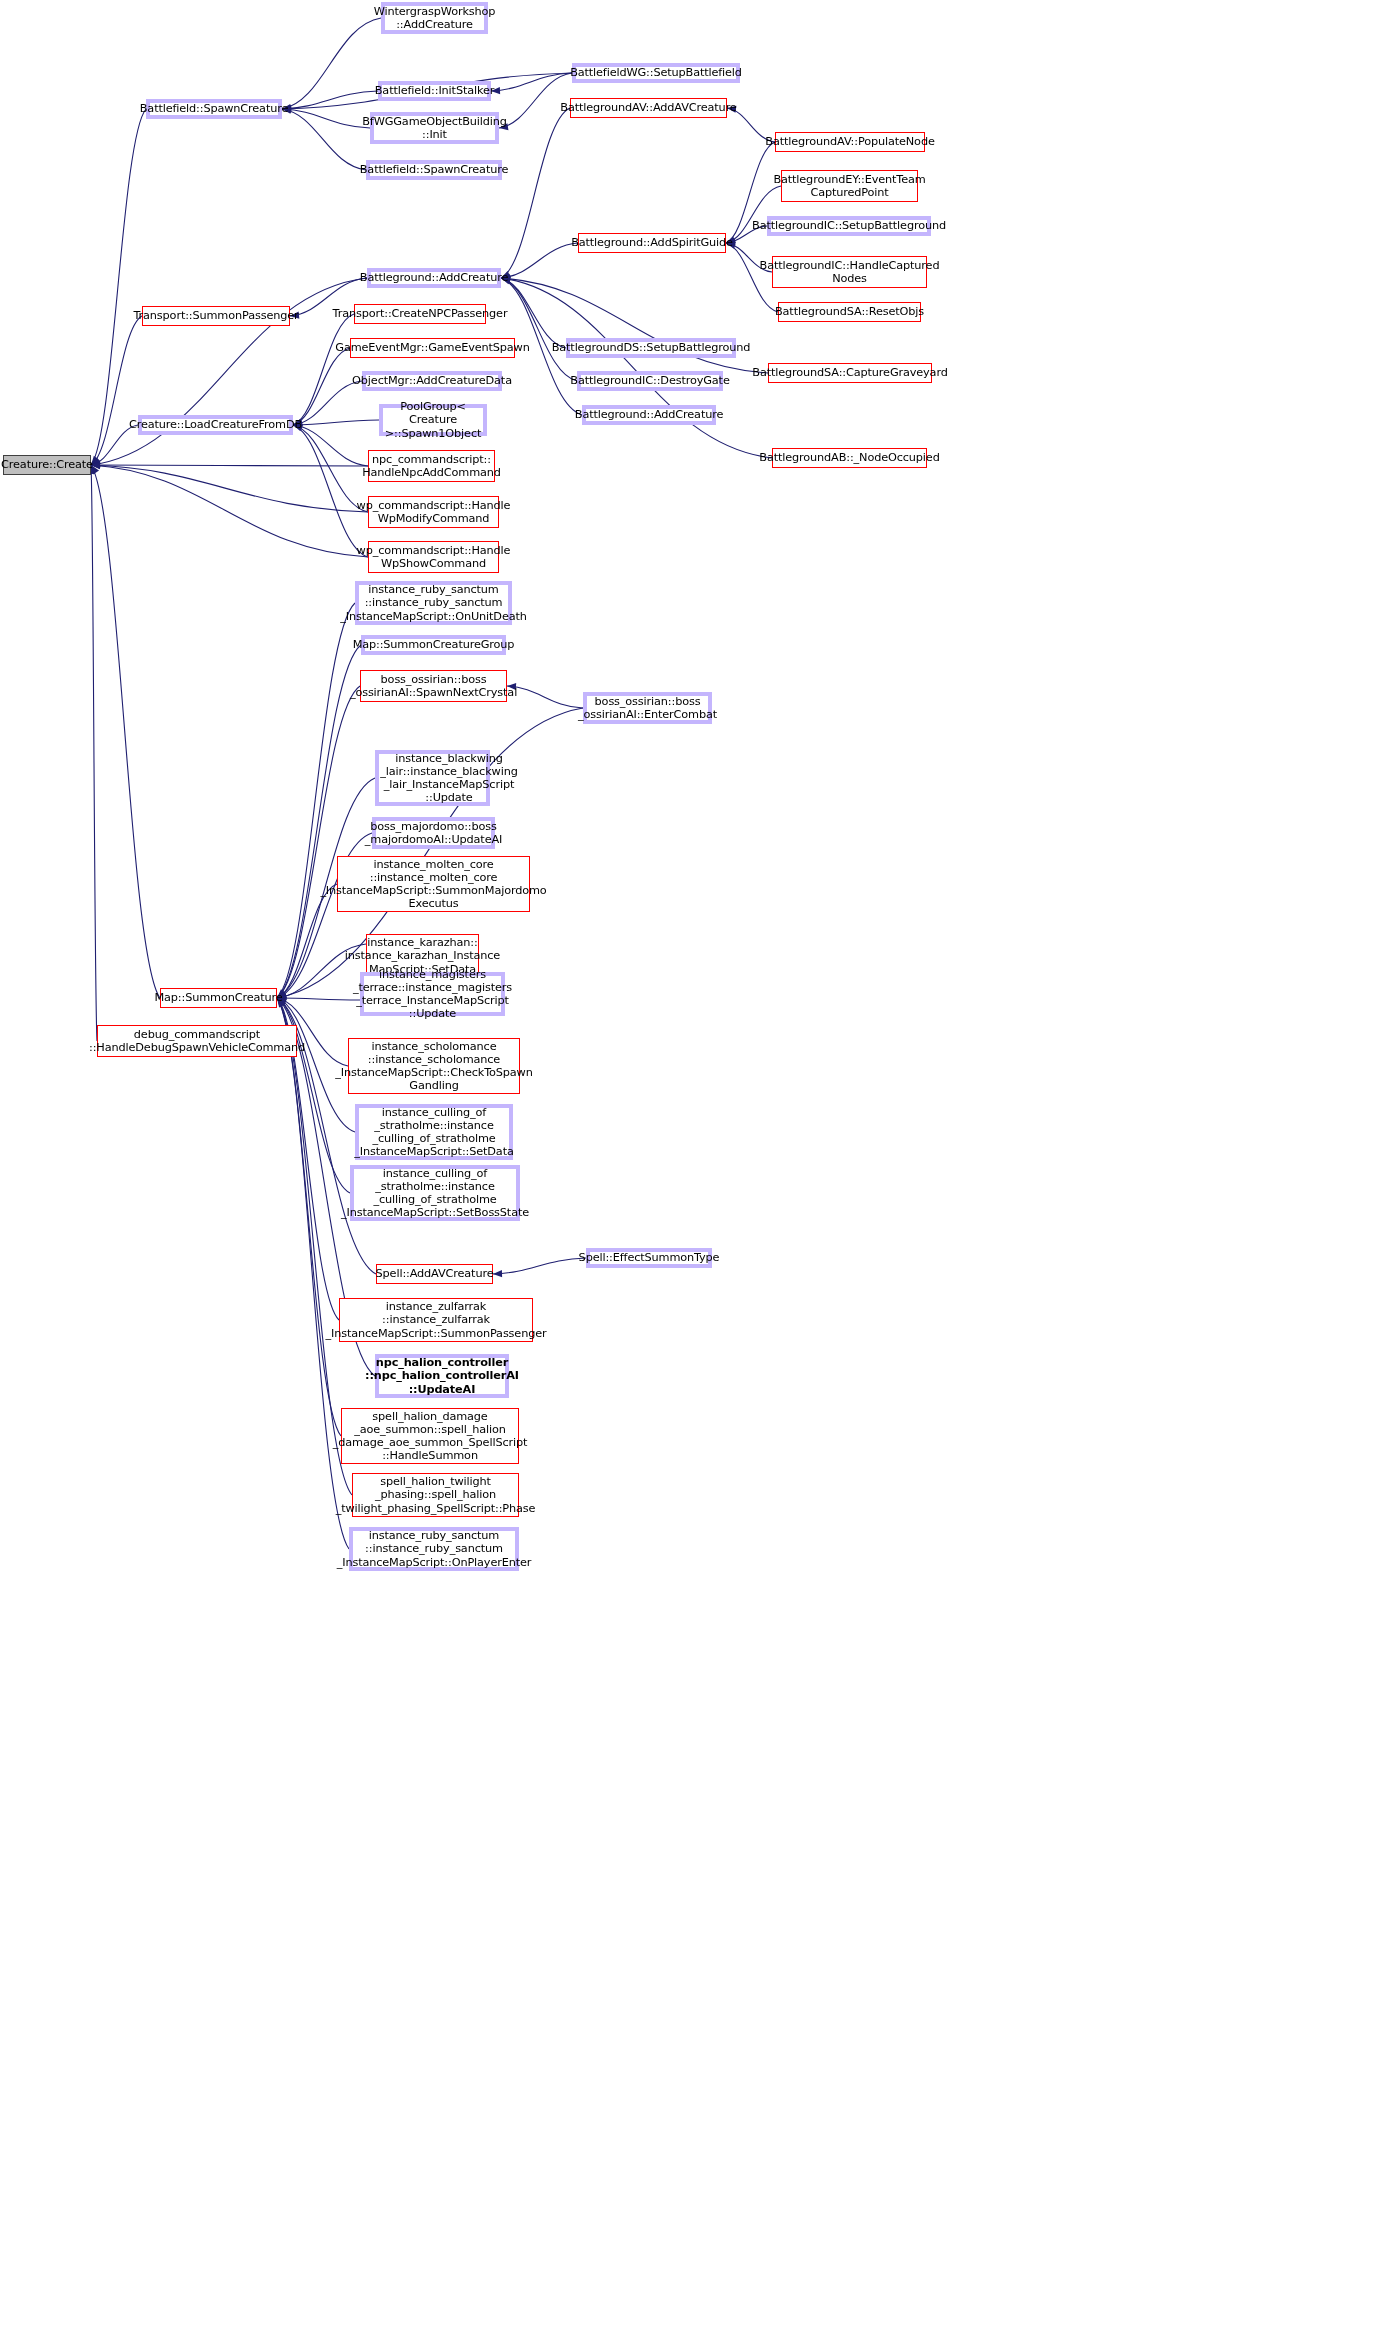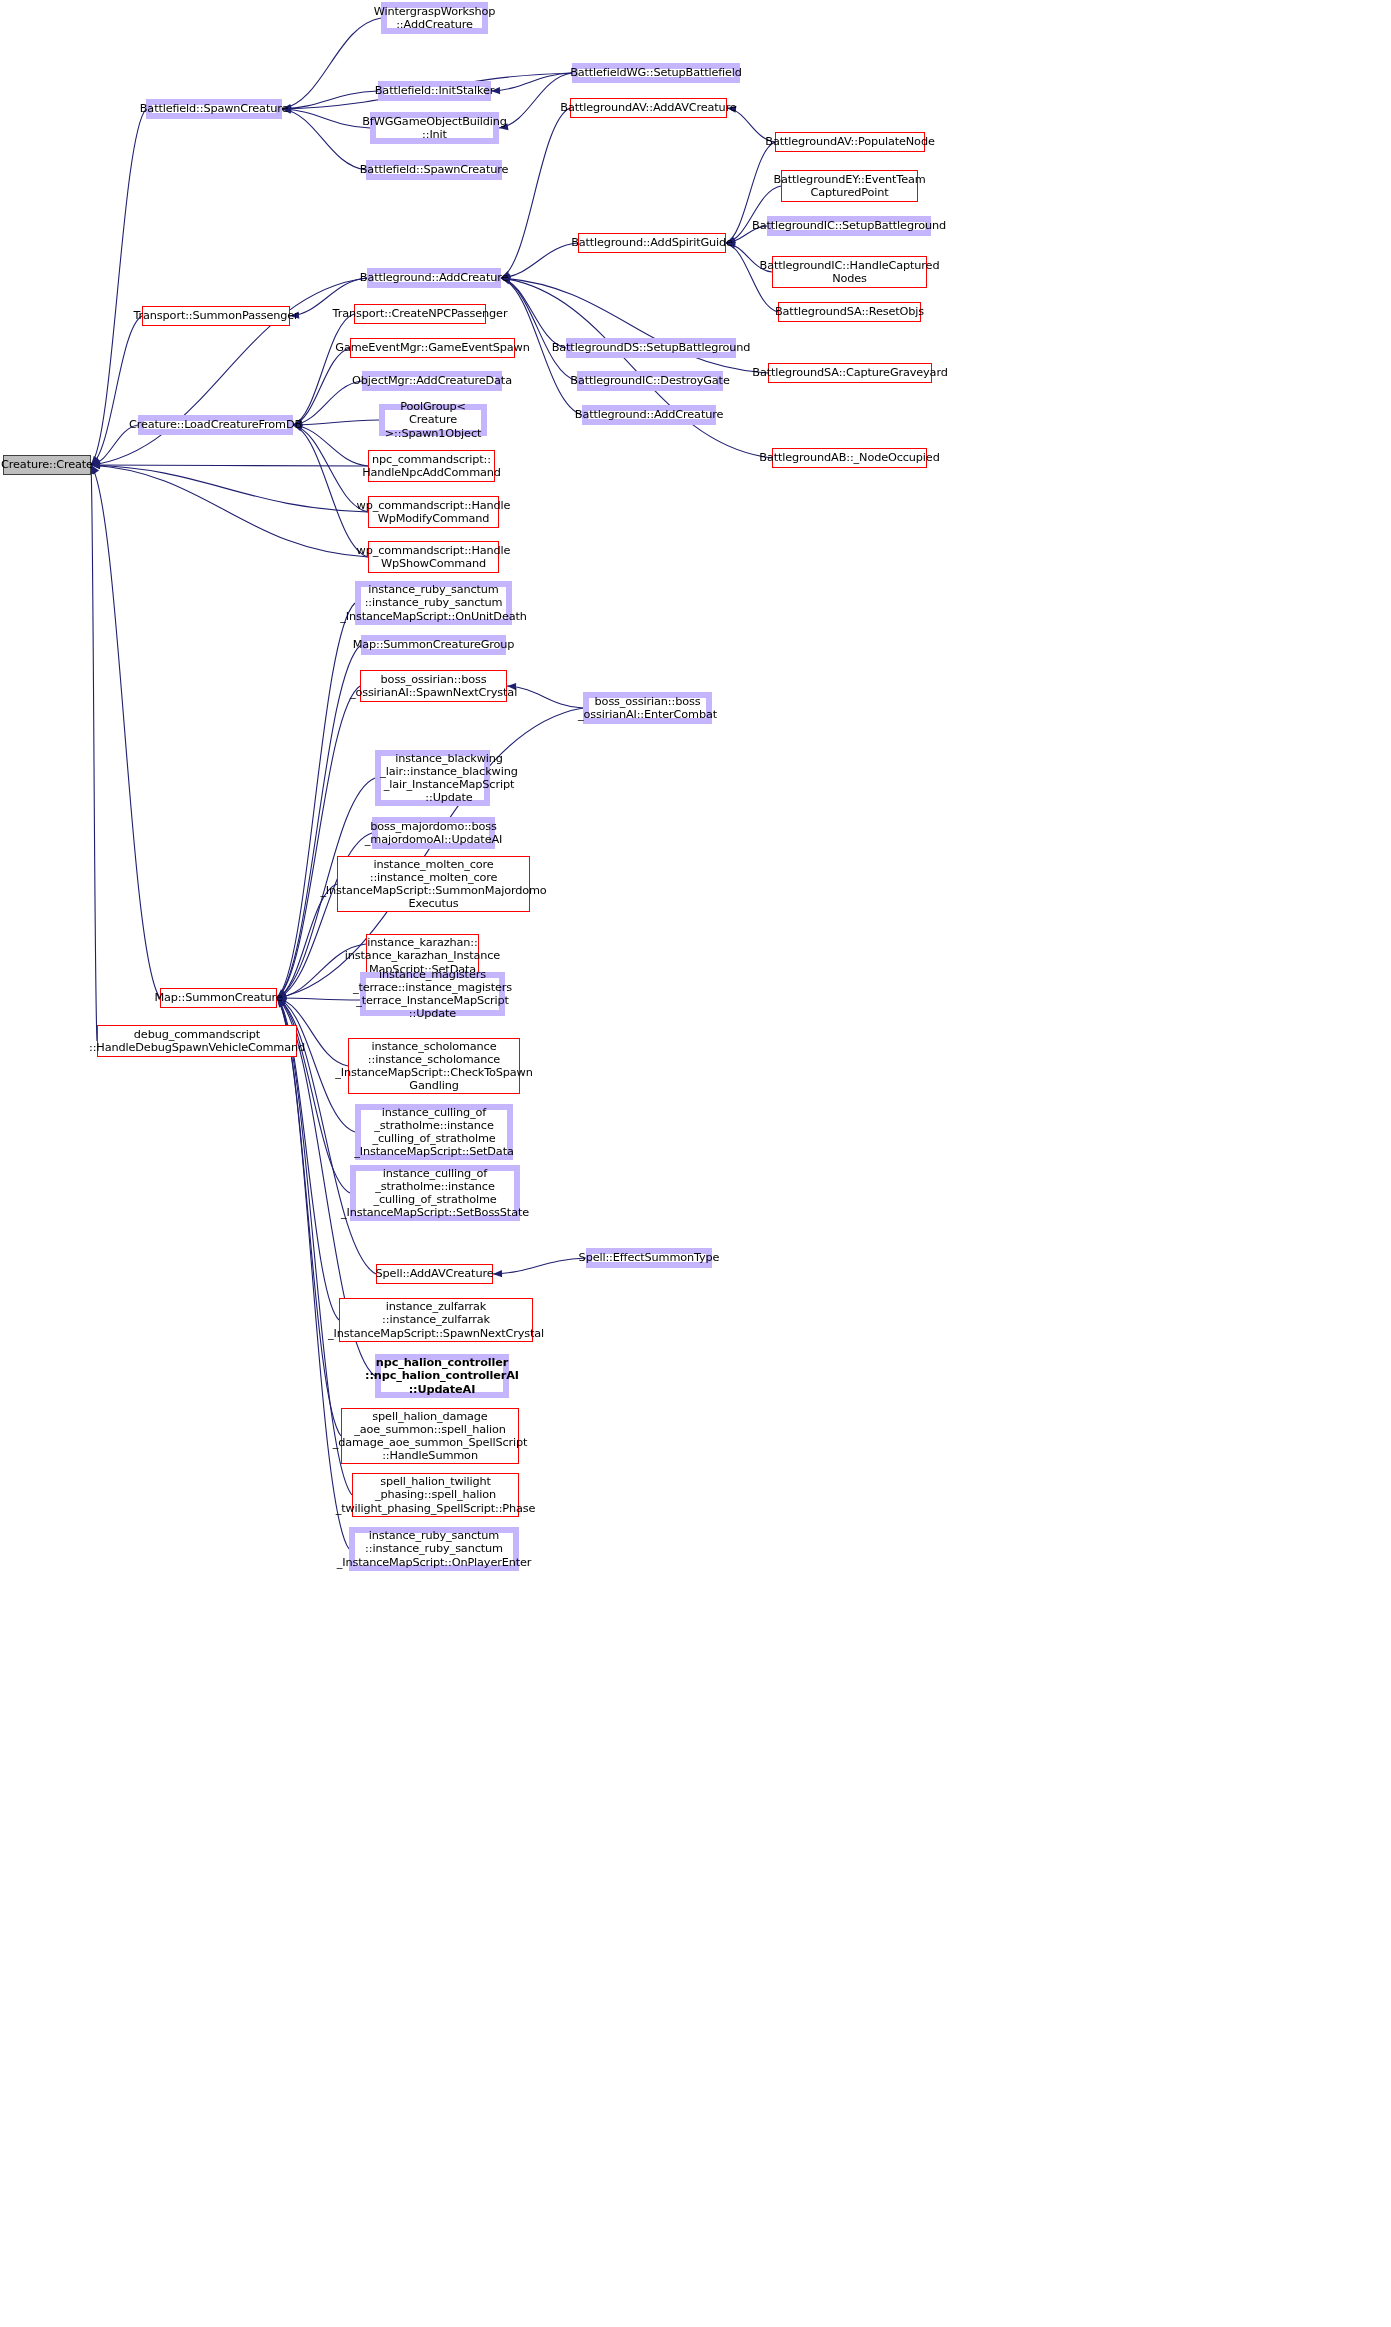--- a/index.html
+++ b/index.html
@@ -1,20 +1,20 @@
 <!DOCTYPE html>
 <html><head>
 <meta charset="utf-8">
 <style>
   html,body{margin:0;padding:0;background:#ffffff;}
   body{font-family:"DejaVu Sans","Liberation Sans",sans-serif;}
   #canvas{position:relative;width:1391px;height:2327px;background:#ffffff;overflow:hidden;}
   #edges{position:absolute;left:0;top:0;width:1391px;height:2327px;pointer-events:none;}
   .node{position:absolute;box-sizing:border-box;display:flex;align-items:center;justify-content:center;
-        text-align:center;background:#ffffff;border:6px solid #c4b5fd;color:#000000;
+        text-align:center;background:#ffffff;border:4px solid #c4b5fd;color:#000000;
         font-size:11.3px;line-height:13.2px;letter-spacing:-0.15px;white-space:pre-line;padding:1px 3px;}
   .node.red{border:1px solid #ff0000;}
   .node.root{background:#bfbfbf;border:1px solid #404040;}
 </style>
 </head>
 <body>
 
 <div id="canvas">
   <svg id="edges" viewBox="0 0 1391 2327">
       <path d="M 381 18 C 336.45 25.28, 323.58 101.72, 282 109" fill="none" stroke="#1f1f70" stroke-width="1.1"></path>
@@ -207,21 +207,21 @@
 _culling_of_stratholme
 _InstanceMapScript::SetData</div>
       <div class="node" style="left: 350px; top: 1165px; width: 170px; height: 56px;">instance_culling_of
 _stratholme::instance
 _culling_of_stratholme
 _InstanceMapScript::SetBossState</div>
       <div class="node red" style="left: 376px; top: 1264px; width: 117px; height: 20px;">Spell::AddAVCreature</div>
       <div class="node" style="left: 586px; top: 1248px; width: 126px; height: 20px;">Spell::EffectSummonType</div>
       <div class="node red" style="left: 339px; top: 1298px; width: 194px; height: 44px;">instance_zulfarrak
 ::instance_zulfarrak
-_InstanceMapScript::SpawnNextCrystal</div>
+_InstanceMapScript::SummonPassenger</div>
       <div class="node" style="left: 375px; top: 1354px; width: 134px; height: 44px; font-weight: bold;">npc_halion_controller
 ::npc_halion_controllerAI
 ::UpdateAI</div>
       <div class="node red" style="left: 341px; top: 1408px; width: 178px; height: 56px;">spell_halion_damage
 _aoe_summon::spell_halion
 _damage_aoe_summon_SpellScript
 ::HandleSummon</div>
       <div class="node red" style="left: 352px; top: 1473px; width: 167px; height: 44px;">spell_halion_twilight
 _phasing::spell_halion
 _twilight_phasing_SpellScript::Phase</div>

